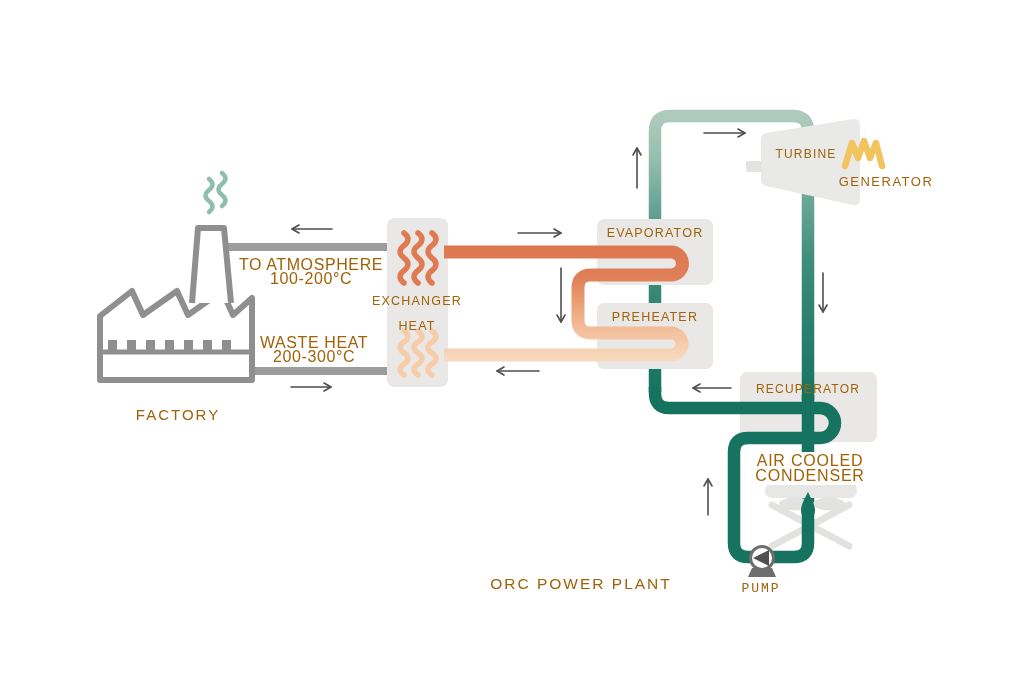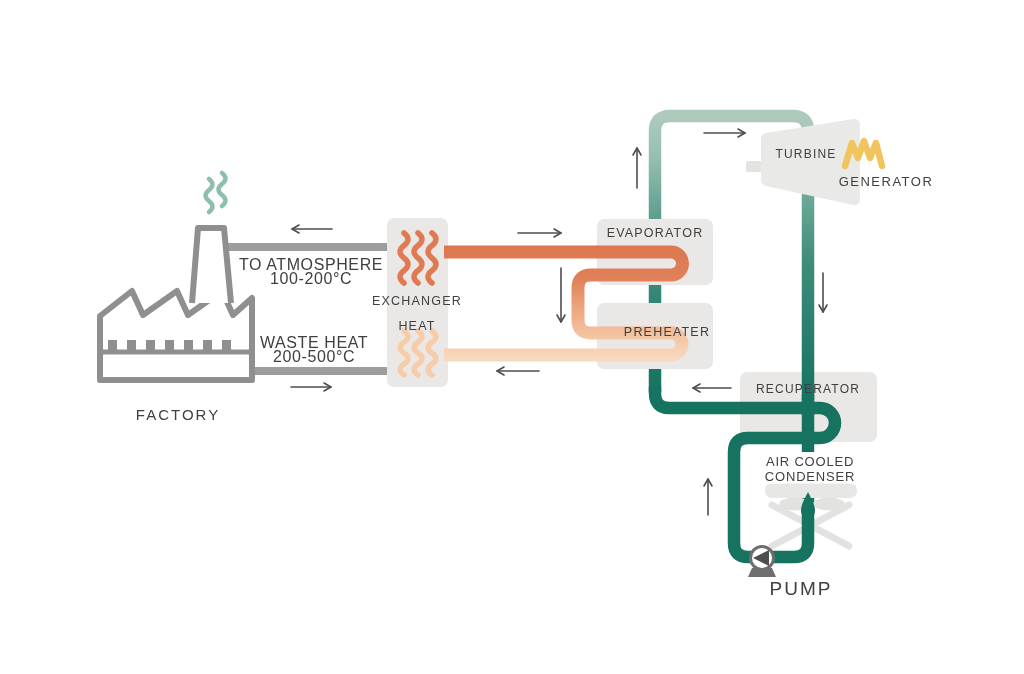--- a/index.html
+++ b/index.html
@@ -3,28 +3,28 @@
 <meta charset="utf-8">
 <style>
   html,body{margin:0;padding:0;background:#fff;}
   .stage{
     position:relative;width:1024px;height:674px;background:#ffffff;
     font-family:"Liberation Sans",sans-serif;overflow:hidden;
   }
   .stage svg{position:absolute;left:0;top:0;}
   .label{
     position:absolute;transform:translate(-50%,-50%);
-    color:#404040;white-space:nowrap;font-weight:500;
+    color:#a16207;white-space:nowrap;font-weight:500;
     letter-spacing:1.2px;font-size:12.5px;line-height:1;
   }
   .xl{font-size:15.5px;letter-spacing:2px;}
   .lg{font-size:15px;letter-spacing:2px;}
   .md{font-size:12.5px;letter-spacing:1.2px;}
   .sm{font-size:16px;letter-spacing:0.6px;}
-  .xs{font-size:13px;letter-spacing:0.8px;}
+  .xs{font-size:16px;letter-spacing:0.8px;}
   .bg-white{background:#ffffff;padding:1px 3px;}
 </style>
 </head>
 <body>
 
 <div class="stage">
 <svg width="1024" height="674" viewBox="0 0 1024 674">
   <defs>
     <linearGradient id="gradRiser" gradientUnits="userSpaceOnUse" x1="0" y1="392" x2="0" y2="116">
       <stop offset="0" stop-color="#15735F"></stop>
@@ -164,24 +164,25 @@
           <path d="M 708 515 L 708 479"></path>
           <path d="M 704 486 L 708 479 L 712 486"></path>
         </g>
   </g>
 </svg>
 
 <div class="label lg" style="left:178px;top:414px;text-align:center;">FACTORY</div>
 <div class="label sm" style="left:311px;top:265px;">TO ATMOSPHERE</div>
 <div class="label sm" style="left:311px;top:279px;text-align:right;">100-200°C</div>
 <div class="label sm" style="left:314px;top:343px;">WASTE HEAT</div>
-<div class="label sm" style="left:314px;top:357px;">200-500°C</div>
+<div class="label sm" style="left:314px;top:357px;">200-300°C</div>
 <div class="label md" style="left:417px;top:294px;margin-top:32px;">HEAT</div>
 <div class="label md" style="left:417px;top:301px;">EXCHANGER</div>
 <div class="label md" style="left:655px;top:233px;">EVAPORATOR</div>
-<div class="label md" style="left:655px;top:332px;margin-left:12px;">PREHEATER</div>
+<div class="label md" style="left:655px;top:317px;">PREHEATER</div>
 <div class="label md" style="left:806px;top:154px;font-size:12px;">TURBINE</div>
 <div class="label md" style="left:886px;top:181px;font-size:13px;letter-spacing:1.5px;">GENERATOR</div>
 <div class="label md" style="left:808px;top:389px;font-size:12px;">RECUPERATOR</div>
 <div class="label xs bg-white" style="left:810px;top:461px;">AIR COOLED</div>
 <div class="label xs bg-white" style="left:810px;top:476px;">CONDENSER</div>
-<div class="label md" style="left:801px;top:588px;font-size:19px;letter-spacing:2px;">PUMP</div>
+<div class="label md" style="left:761px;top:588px;font-size:13px;letter-spacing:2px;font-family:Liberation Mono, monospace;">PUMP</div>
+<div class="label xl" style="left:581px;top:584px;">ORC POWER PLANT</div>
 </div>
 
 </body></html>

